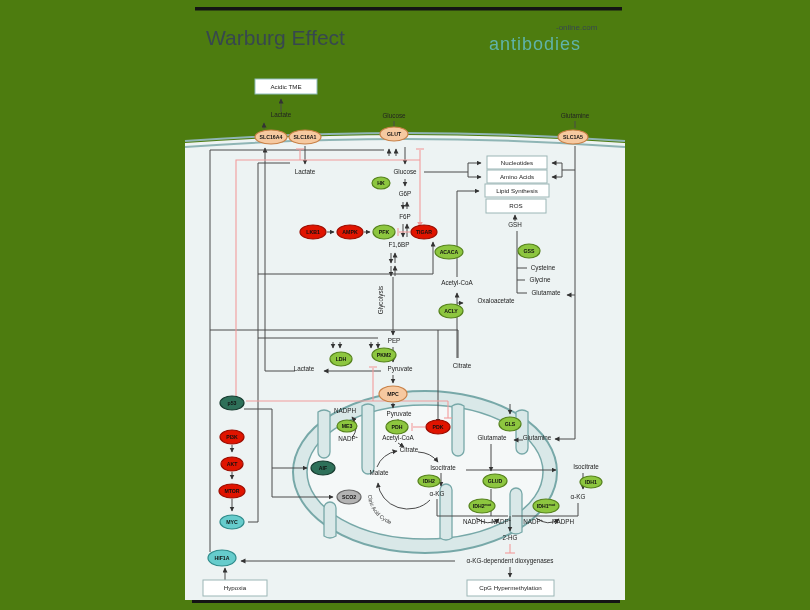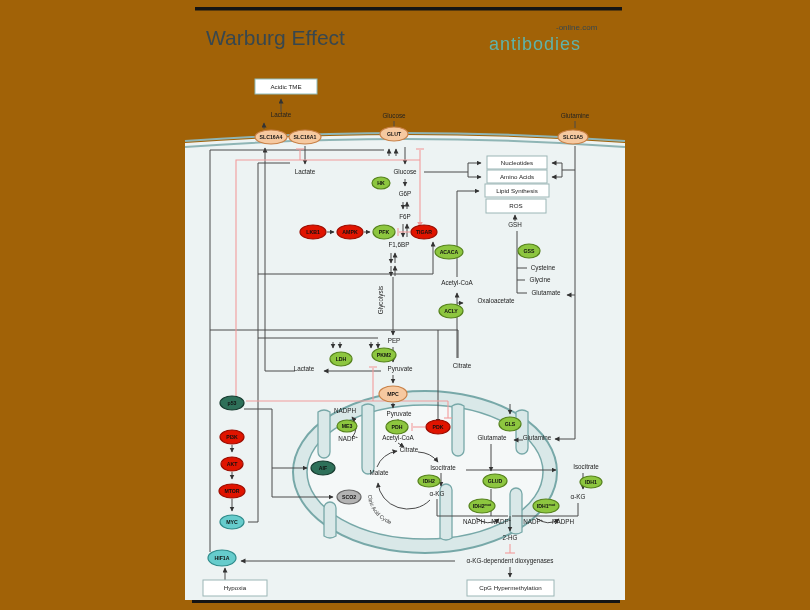--- a/index.html
+++ b/index.html
@@ -1,16 +1,16 @@
 <!DOCTYPE html>
 <html><head>
 <meta charset="utf-8">
 <style>
   html,body{margin:0;padding:0;background:#fff;}
-  .stage{position:relative;width:810px;height:610px;background:#a16207;font-family:"Liberation Sans",sans-serif;overflow:hidden;}
+  .stage{position:relative;width:810px;height:610px;background:#4d7c0f;font-family:"Liberation Sans",sans-serif;overflow:hidden;}
   svg{position:absolute;top:0;left:0;}
   text{font-family:"Liberation Sans",sans-serif;}
   .metab{font-size:6.3px;fill:#222;}
   .nodelbl{font-size:5.2px;font-weight:bold;fill:#111;}
   .boxlbl{font-size:6.2px;fill:#222;}
   .title{font-size:21px;fill:#37474f;}
   .logo{font-size:18px;fill:#5fb3aa;letter-spacing:1px;}
   .logo2{font-size:8px;fill:#37474f;}
   .cyc{font-size:5.4px;fill:#333;}
 </style>

